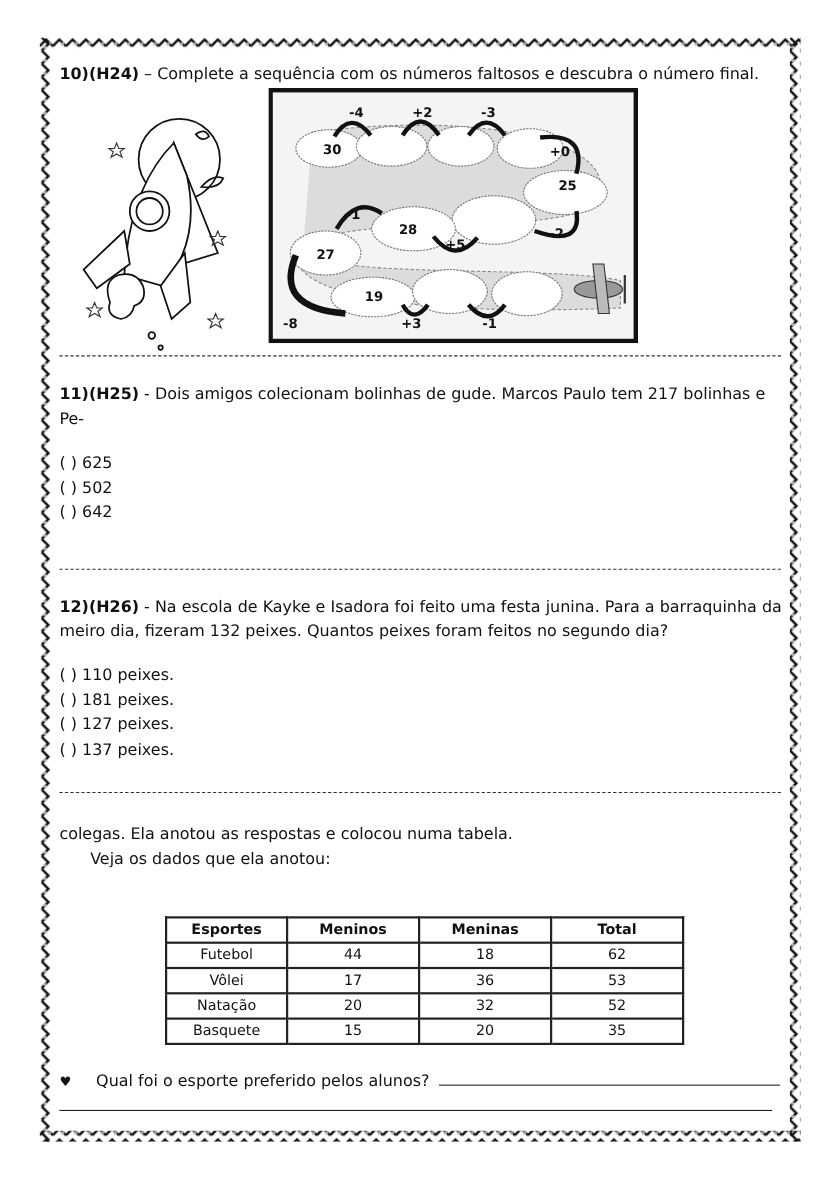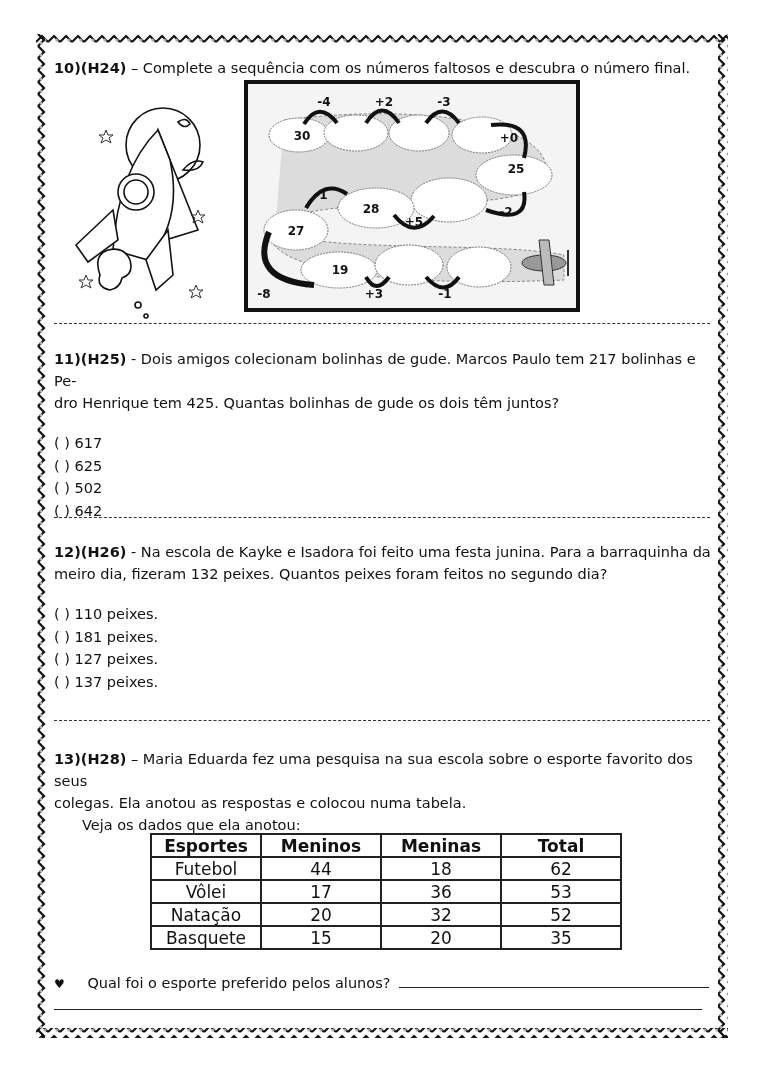--- a/index.html
+++ b/index.html
@@ -5,21 +5,21 @@
   html, body { margin:0; padding:0; background:#ffffff; }
   body { width:764px; height:1080px; position:relative; overflow:hidden;
          font-family:"DejaVu Sans", sans-serif; color:#111; }
   .page-border { position:absolute; left:36px; top:34px; width:692px; height:1004px; }
   .q { position:absolute; left:54px; width:658px; font-size:14.5px; line-height:22px; }
   .divider { position:absolute; left:54px; width:656px; height:0; border-top:1px dashed #333; }
   .opt { font-size:14.5px; line-height:22.5px; }
   .figure { position:absolute; left:244px; top:80px; width:336px; height:232px; }
   .rocket { position:absolute; left:58px; top:100px; width:190px; height:224px; }
   table.sports { position:absolute; left:150px; top:833px; border-collapse:collapse;
-                 font-size:17px; }
+                 font-size:13px; }
   table.sports th, table.sports td { border:2px solid #222; text-align:center; padding:0; height:21px; }
   table.sports th { font-weight:bold; }
   .col1 { width:108px; } .col2 { width:118px; } .col3 { width:118px; } .col4 { width:118px; }
   .answer-line { display:inline-block; border-bottom:1px solid #222; width:310px; height:14px; vertical-align:baseline; margin-left:4px; }
   .full-line { position:absolute; left:54px; top:1009px; width:648px; border-top:1px solid #222; }
 </style>
 </head>
 <body>
 
 <svg class="page-border" viewBox="0 0 692 1004" preserveAspectRatio="none">
@@ -117,23 +117,21 @@
     <path d="M295 160 L305 160 L310 205 L300 205 Z" fill="#bbb" stroke="#333"></path>
     <line x1="324" y1="170" x2="324" y2="196" stroke="#333" stroke-width="2"></line>
   </g>
 </svg>
 
 <div class="divider" style="top:323px;"></div>
 
 <div class="q" style="top:348px;">
   <div><b>11)</b><b>(H25)</b>
     <span>- Dois amigos colecionam bolinhas de gude. Marcos Paulo tem 217 bolinhas e Pe-</span></div>
-  <div>dro Henrique tem 425. Quantas bolinhas de gude os dois têm juntos?</div>
   <div style="height:18px"></div>
-  <div class="opt">(    ) 617</div>
   <div class="opt">(    ) 625</div>
   <div class="opt">(    ) 502</div>
   <div class="opt">(    ) 642</div>
 </div>
 
 <div class="divider" style="top:517px;"></div>
 
 <div class="q" style="top:541px;">
   <div><b>12)</b><b>(H26)</b>
     <span>- Na escola de Kayke e Isadora foi feito uma festa junina. Para a barraquinha da</span></div>
@@ -141,22 +139,20 @@
   <div style="height:18px"></div>
   <div class="opt">(   ) 110 peixes.</div>
   <div class="opt">(   ) 181 peixes.</div>
   <div class="opt">(   ) 127 peixes.</div>
   <div class="opt">(   ) 137 peixes.</div>
 </div>
 
 <div class="divider" style="top:720px;"></div>
 
 <div class="q" style="top:748px;">
-  <div><b>13)</b><b>(H28)</b>
-    <span>– Maria Eduarda fez uma pesquisa na sua escola sobre o esporte favorito dos seus</span></div>
   <div>colegas. Ela anotou as respostas e colocou numa tabela.</div>
   <div style="padding-left:28px">Veja os dados que ela anotou:</div>
 </div>
 
 <table class="sports">
   <thead>
     <tr>
       <th class="col1">Esportes</th>
       <th class="col2">Meninos</th>
       <th class="col3">Meninas</th>

